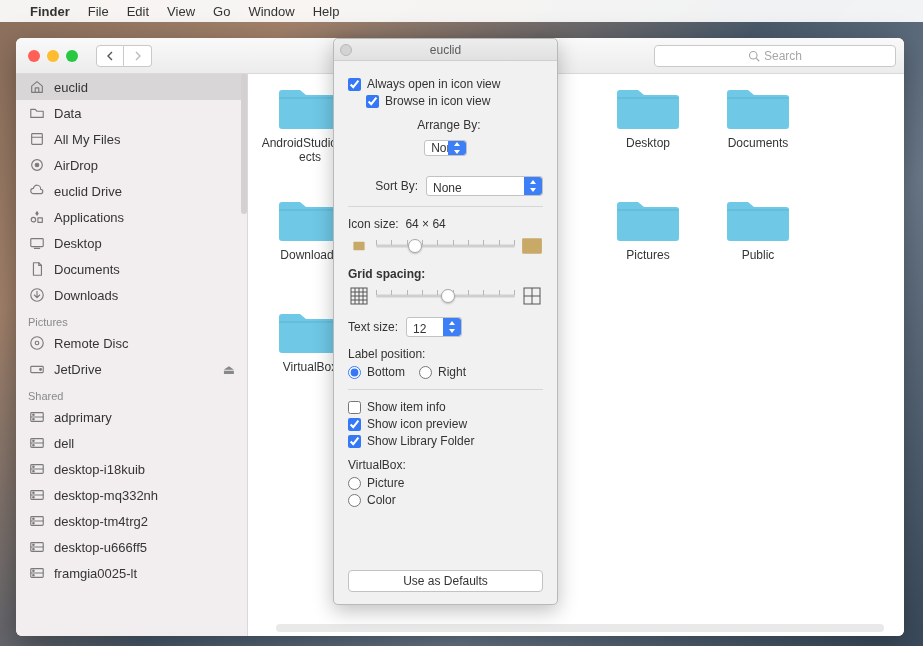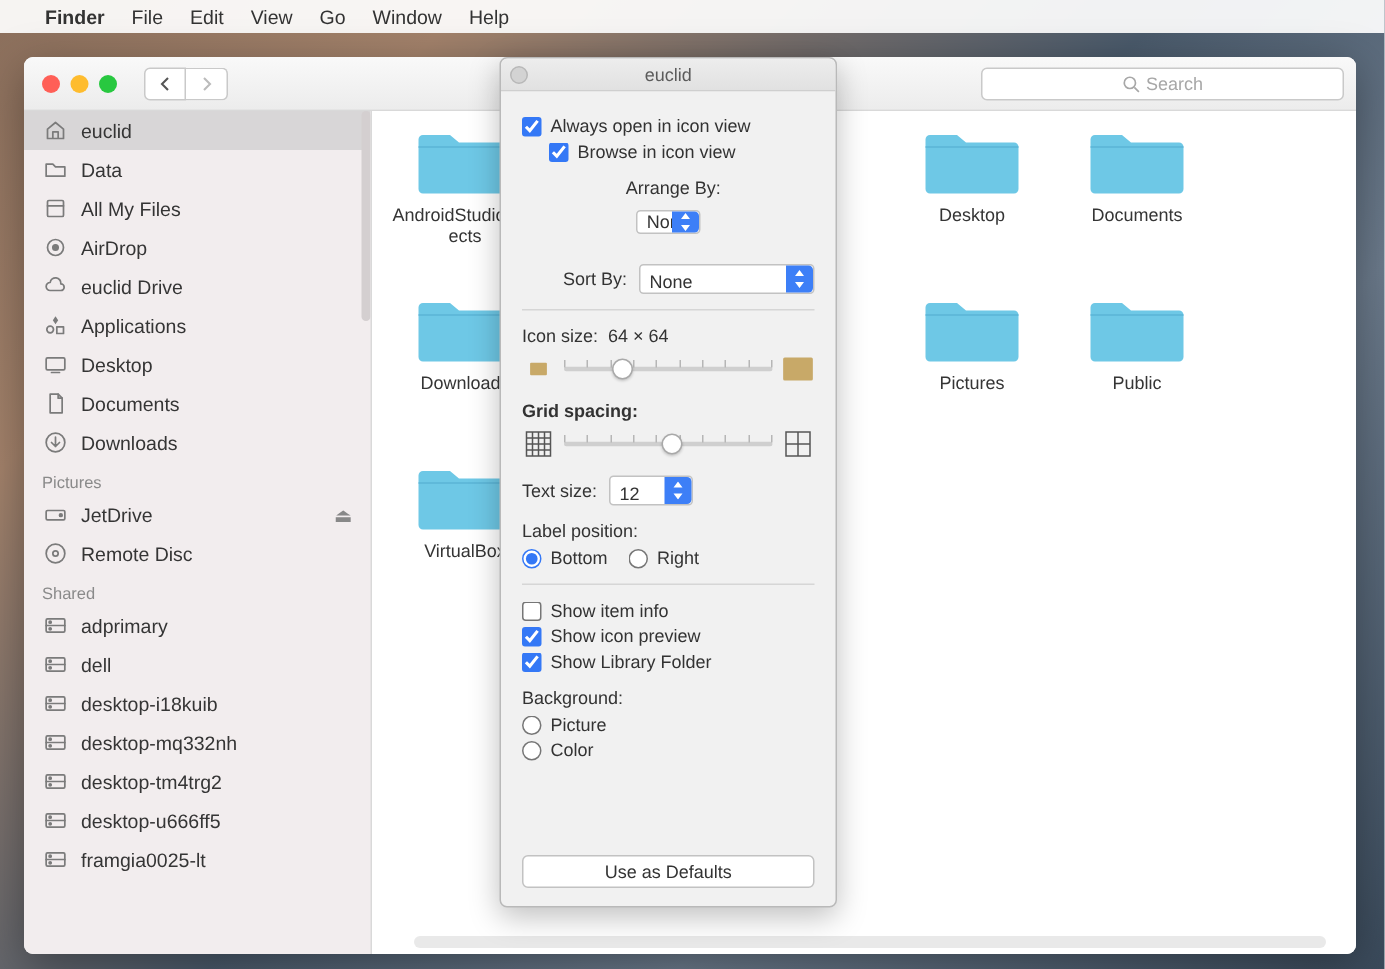--- a/index.html
+++ b/index.html
@@ -216,35 +216,35 @@
                 <circle cx="9" cy="9" r="7"></circle>
                 <path d="M9 5 V12 M6 9 L9 12 L12 9"></path>
               </svg>
             </span>
             <span>Downloads</span>
           </div>
           <div class="sb-section">Pictures</div>
           <div class="sb-item">
             <span class="sb-ic">
               <svg viewBox="0 0 18 18" fill="none" stroke="#7b7b7b" stroke-width="1.3" stroke-linejoin="round" stroke-linecap="round">
+                <circle cx="9" cy="9" r="7"></circle>
+                <circle cx="9" cy="9" r="2"></circle>
+              </svg>
+            </span>
+            <span>Remote Disc</span>
+          </div>
+          <div class="sb-item">
+            <span class="sb-ic">
+              <svg viewBox="0 0 18 18" fill="none" stroke="#7b7b7b" stroke-width="1.3" stroke-linejoin="round" stroke-linecap="round">
                 <rect x="2" y="6" width="14" height="7" rx="1"></rect>
                 <circle cx="13" cy="9.5" r="1" fill="#7b7b7b"></circle>
               </svg>
             </span>
             <span>JetDrive</span>
             <span class="eject">⏏</span>
-          </div>
-          <div class="sb-item">
-            <span class="sb-ic">
-              <svg viewBox="0 0 18 18" fill="none" stroke="#7b7b7b" stroke-width="1.3" stroke-linejoin="round" stroke-linecap="round">
-                <circle cx="9" cy="9" r="7"></circle>
-                <circle cx="9" cy="9" r="2"></circle>
-              </svg>
-            </span>
-            <span>Remote Disc</span>
           </div>
           <div class="sb-section">Shared</div>
           <div class="sb-item">
             <span class="sb-ic">
               <svg viewBox="0 0 18 18" fill="none" stroke="#7b7b7b" stroke-width="1.3" stroke-linejoin="round" stroke-linecap="round">
                 <rect x="2" y="4" width="14" height="10" rx="1"></rect>
                 <line x1="2" y1="9" x2="16" y2="9"></line>
                 <circle cx="5" cy="6.5" r="0.8" fill="#7b7b7b"></circle>
                 <circle cx="5" cy="11.5" r="0.8" fill="#7b7b7b"></circle>
               </svg>
@@ -518,21 +518,21 @@
       <div class="row" style="margin-top:3px;">
           <input type="checkbox" class="chk" checked="" style="">
           <label>Show icon preview</label>
         </div>
       <div class="row" style="margin-top:3px;">
           <input type="checkbox" class="chk" checked="" style="">
           <label>Show Library Folder</label>
         </div>
     </div>
     <div>
-      <div>Background:</div>
+      <div>VirtualBox:</div>
       <div style="margin-top:4px;display:flex;flex-direction:column;gap:3px;">
         <label class="row">
             <input type="radio" class="radio" name="bg" style="">
             <span>Picture</span>
           </label>
         <label class="row">
             <input type="radio" class="radio" name="bg" style="">
             <span>Color</span>
           </label>
       </div>

